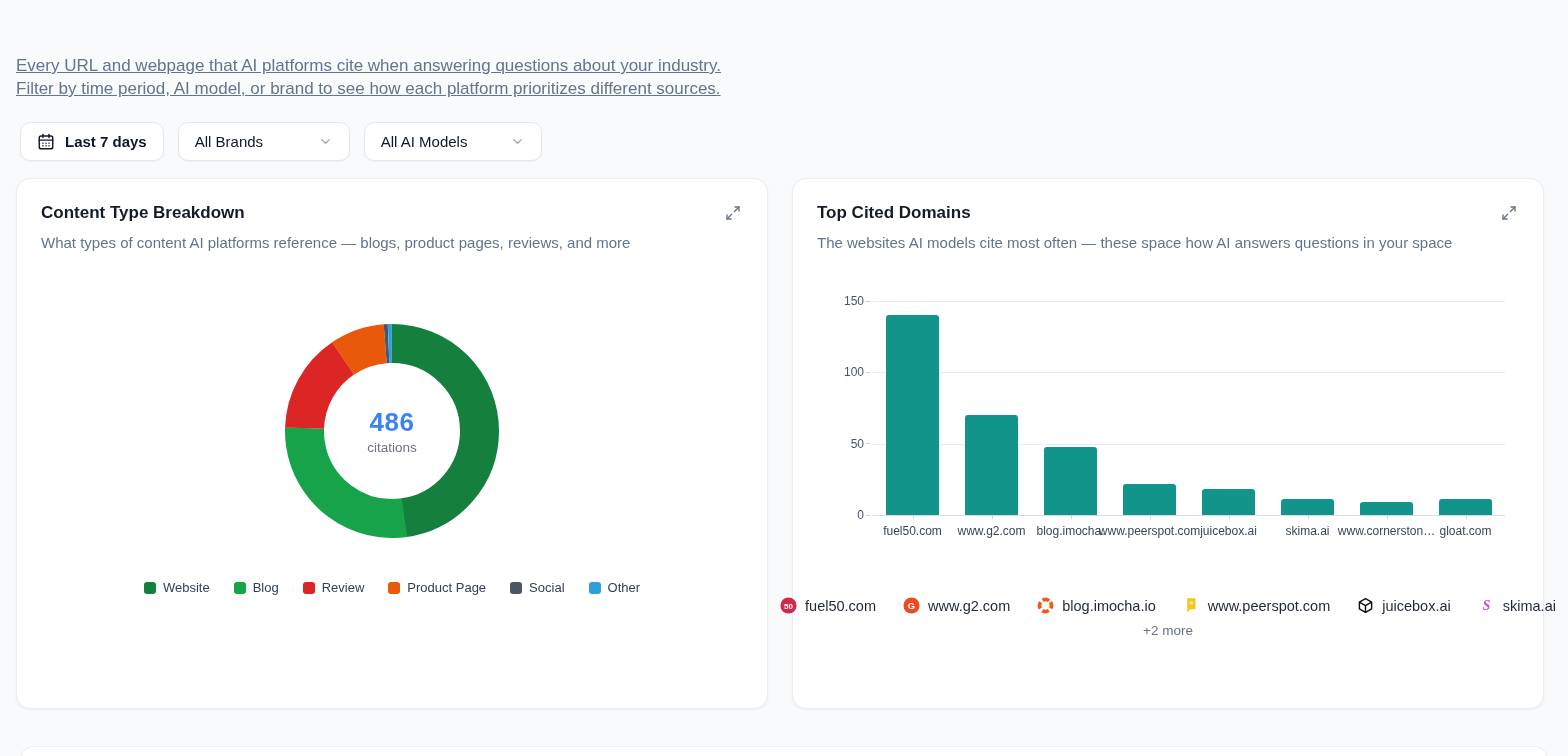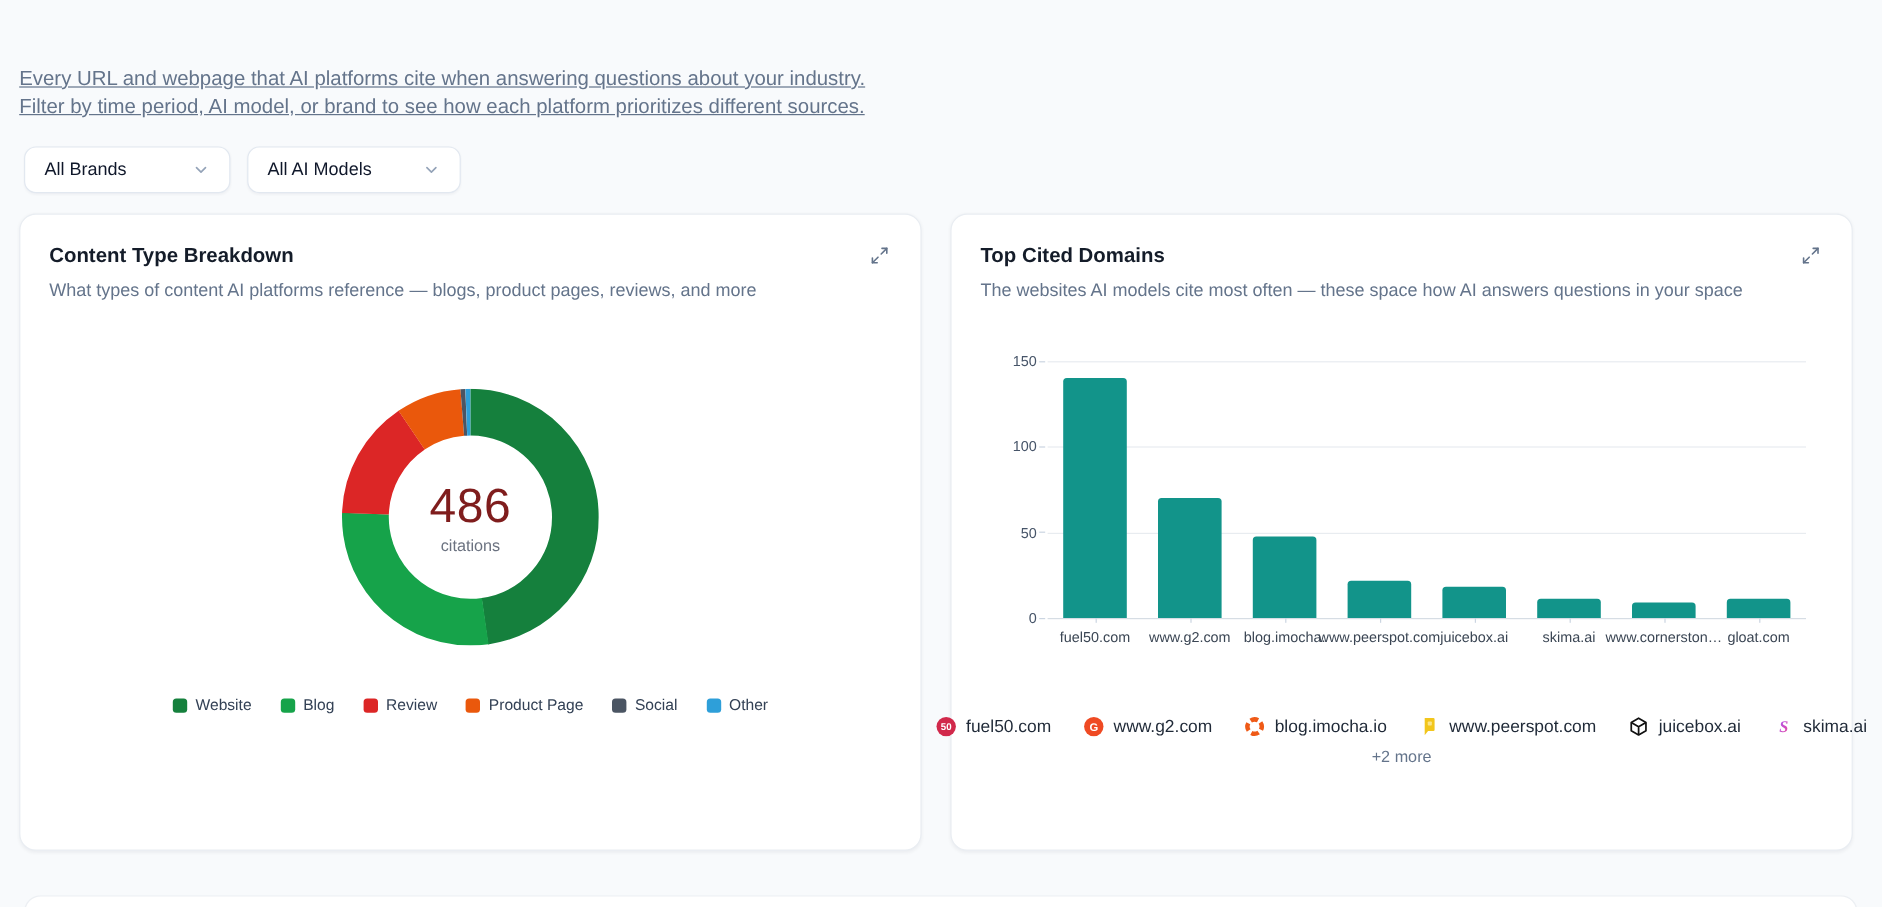--- a/index.html
+++ b/index.html
@@ -44,21 +44,21 @@
   .expand-btn { background:none; border:none; cursor:pointer; padding:2px; display:flex; color:#64748b; }
   .card-sub { margin-top:9px; font-size:15px; line-height:22px; color:#64748b; }
   .card-sub.narrow { max-width:660px; }
 
   
   .donut-wrap { width:214px; height:214px; margin:70px auto 0; position:relative; }
   .donut-center {
     position:absolute; inset:0; display:flex; flex-direction:column;
     align-items:center; justify-content:center; pointer-events:none;
   }
-  .donut-total { font-size:40px; font-weight:400; color:#7f1d1d; letter-spacing:.5px; }
+  .donut-total { font-size:26px; font-weight:700; color:#3b82f6; letter-spacing:.5px; }
   .donut-unit  { font-size:13.5px; color:#6b7280; margin-top:2px; }
   .donut-legend {
     display:flex; justify-content:center; gap:24px; margin-top:42px; flex-wrap:nowrap;align-items:center;
   }
   .dl-item { display:flex; align-items:center; gap:7px; cursor:pointer; }
   .dl-swatch { width:12px; height:12px; border-radius:3px; flex:0 0 auto; }
   .dl-label { font-size:13px; color:#334155; }
 
   
   .bar-chart { position:relative; margin:47px 14px 0 8px; height:248px; }
@@ -94,20 +94,37 @@
   }
 </style>
 </head>
 <body>
 
 <div class="page">
 
   <p class="page-desc">Every URL and webpage that AI platforms cite when answering questions about your industry. Filter by time period, AI model, or brand to see how each platform prioritizes different sources.</p>
 
   <div class="filters">
+    <button class="ctrl">
+      <span class="ico">
+        <svg width="18" height="18" viewBox="0 0 24 24" fill="none" stroke="#0f172a" stroke-width="1.9" stroke-linecap="round" stroke-linejoin="round">
+          <rect x="3" y="4" width="18" height="17" rx="2.5"></rect>
+          <line x1="16" y1="2" x2="16" y2="6"></line>
+            <line x1="8" y1="2" x2="8" y2="6"></line>
+          <line x1="3" y1="9.5" x2="21" y2="9.5"></line>
+          <line x1="8" y1="13.5" x2="8" y2="13.6"></line>
+            <line x1="12" y1="13.5" x2="12" y2="13.6"></line>
+            <line x1="16" y1="13.5" x2="16" y2="13.6"></line>
+          <line x1="8" y1="17" x2="8" y2="17.1"></line>
+            <line x1="12" y1="17" x2="12" y2="17.1"></line>
+            <line x1="16" y1="17" x2="16" y2="17.1"></line>
+        </svg>
+      </span>
+      <span>Last 7 days</span>
+    </button>
 
     <div class="ctrl select w2">
       <span>All Brands</span>
       <span class="chev">
         <svg width="15" height="15" viewBox="0 0 24 24" fill="none" stroke="#94a3b8" stroke-width="2.2" stroke-linecap="round" stroke-linejoin="round">
             <polyline points="6 9 12 15 18 9"></polyline>
           </svg>
       </span>
     </div>
 

